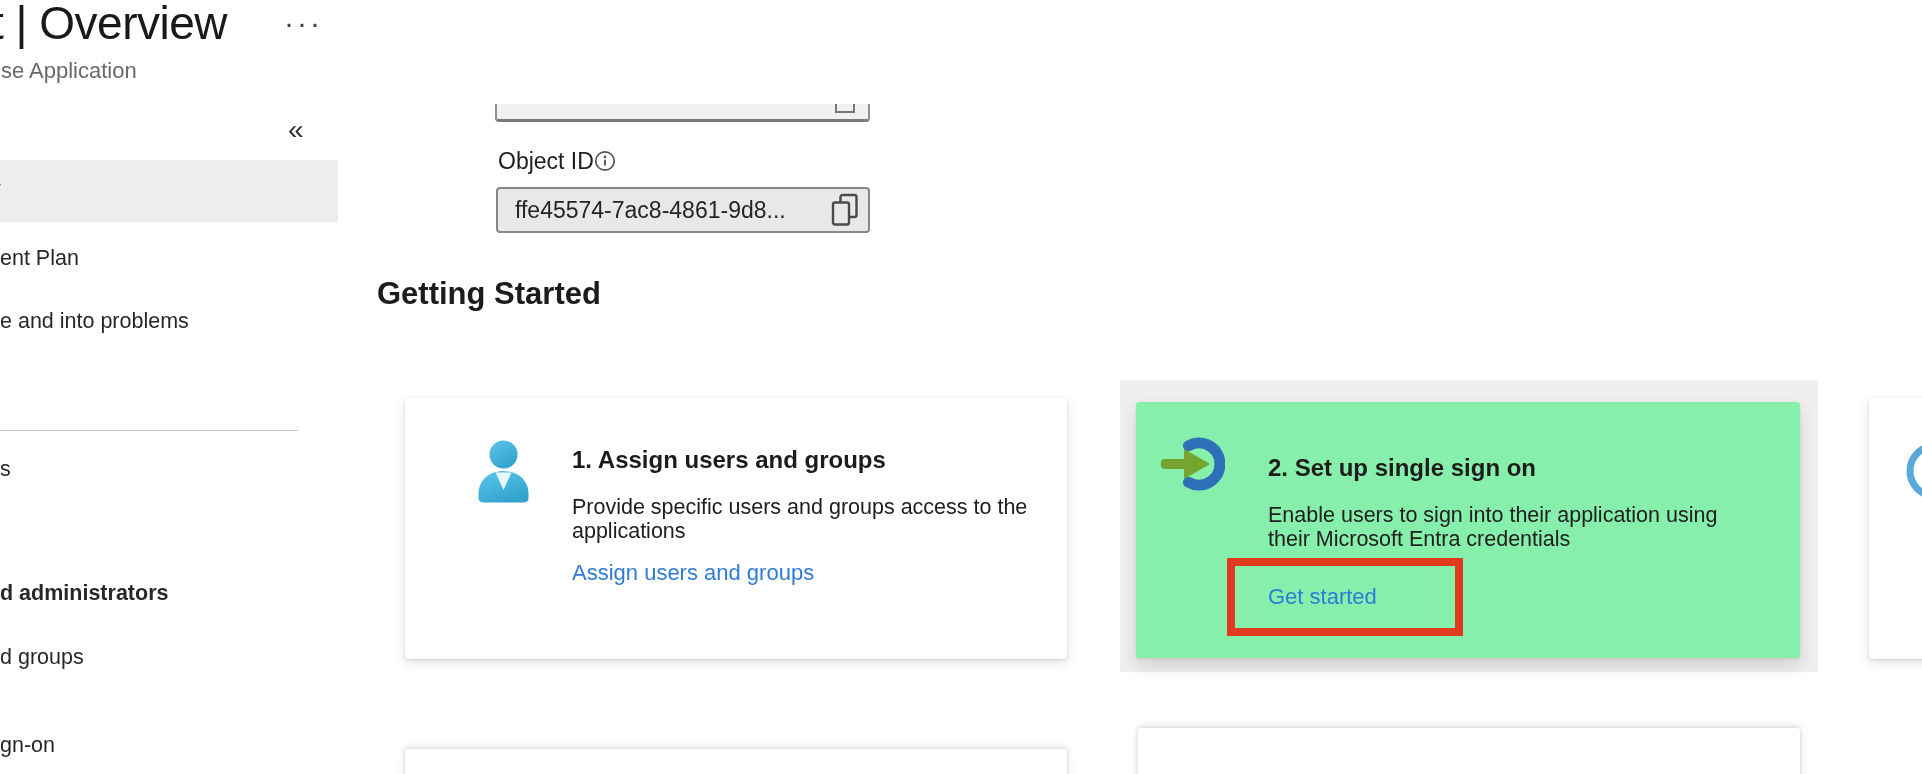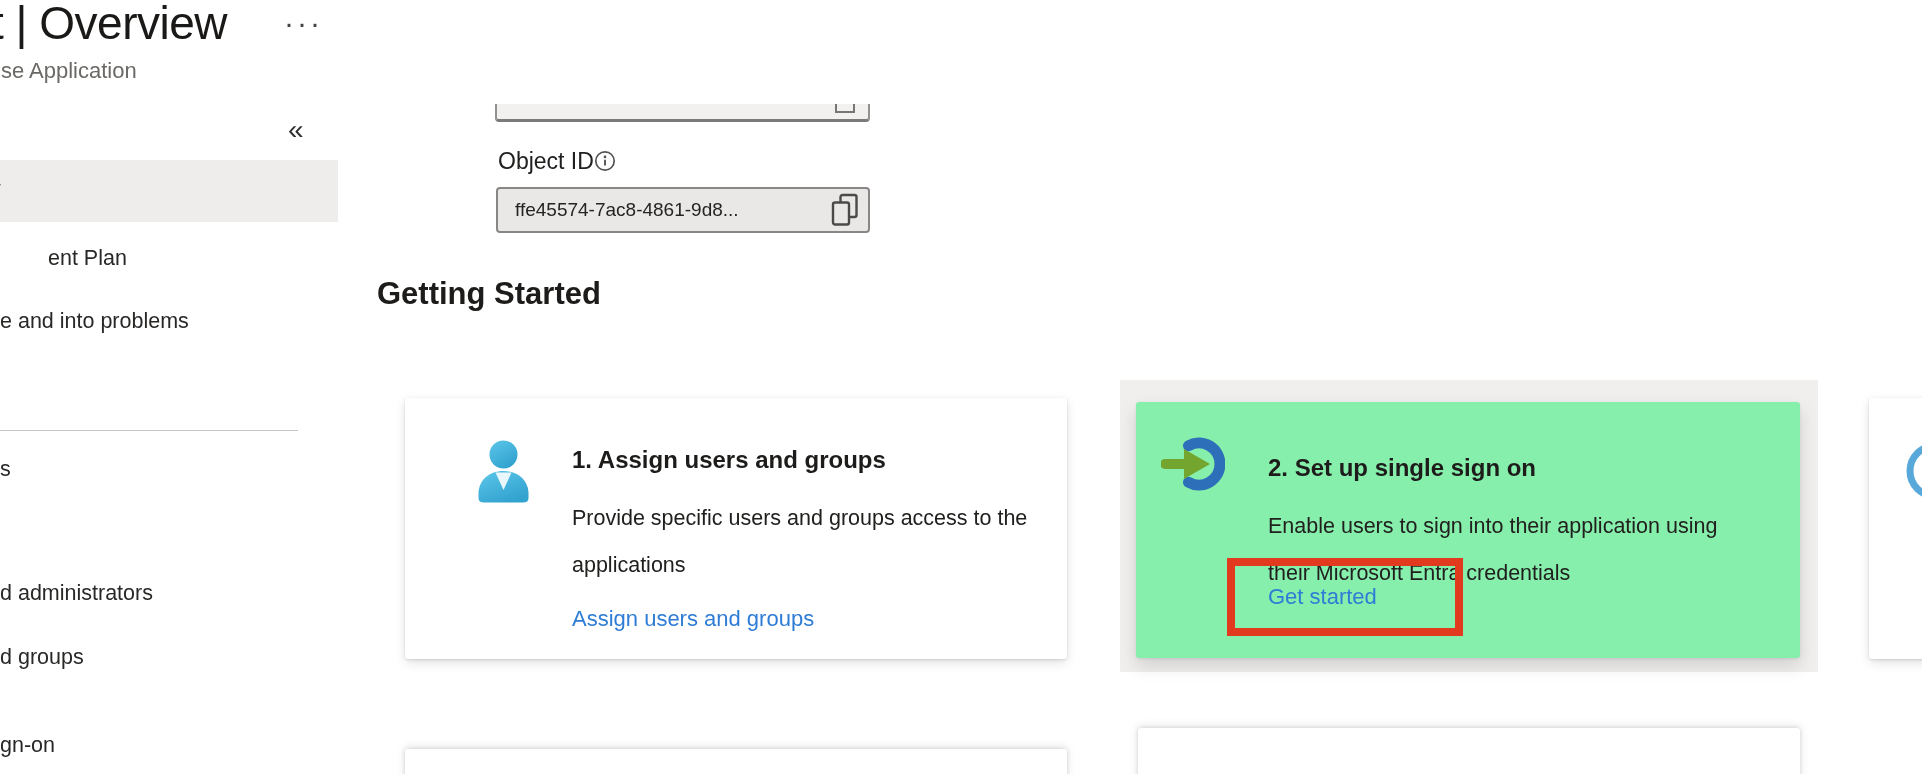--- a/index.html
+++ b/index.html
@@ -39,24 +39,24 @@
     position:absolute;left:0;top:160px;width:338px;height:62px;
     background:#eeedec;overflow:hidden;
   }
   .nav-selected .frag{
     position:absolute;left:-15px;top:17px;font-size:21.5px;color:#292827;
   }
   .nav-item{
     position:absolute;left:0;
     font-size:21.5px;line-height:27px;color:#292827;white-space:nowrap;cursor:pointer;
   }
-  .nav-item.i0{top:245px;margin-left:48px;}
+  .nav-item.i0{top:245px;}
   .nav-item.i1{top:308px;}
   .nav-item.i2{top:456px;}
-  .nav-item.i3{top:580px;}
+  .nav-item.i3{top:580px;font-weight:bold;}
   .nav-item.i4{top:644px;text-align:right;}
   .nav-item.i5{top:732px;}
   .nav-divider{
     position:absolute;left:0;top:430px;width:298px;height:0;
     border-top:1.5px solid #c6c4c2;
   }
   
   .partial-field{
     position:absolute;left:495px;top:104px;width:375px;height:18px;
     background:#f2f1f0;
@@ -73,37 +73,37 @@
     display:flex;align-items:center;
   }
   .objectid-label{font-size:23px;color:#21201f;}
   .info-icon{display:inline-block;width:22px;height:22px;cursor:pointer;}
   .objectid-field{
     position:absolute;left:496px;top:187px;width:374px;height:46px;
     background:#e9e8e7;border:2px solid #898785;border-radius:4px;
     display:flex;align-items:center;cursor:text;
   }
   .objectid-value{
-    font-size:19px;color:#252422;padding-left:17px;white-space:nowrap;
+    font-size:23px;color:#252422;padding-left:17px;white-space:nowrap;
     flex:1;
   }
   .copy-btn{width:30px;height:34px;margin-right:8px;cursor:pointer;flex:none;}
   
   .section-heading{
     position:absolute;left:377px;top:276px;
     font-size:31px;font-weight:700;color:#1d1c1b;white-space:nowrap;
   }
   .card{
     position:absolute;background:#ffffff;border-radius:3px;
     box-shadow:0 1px 3px rgba(0,0,0,.13), 0 4px 12px rgba(0,0,0,.11);
   }
   .card-1{left:405px;top:398px;width:662px;height:261px;}
   .card-1-inner{display:flex;padding:42px 30px 0 50px;gap:40px;justify-content:flex-end;}
   .card-title{font-size:24px;font-weight:700;color:#1d1c1b;margin:6px 0 21px;white-space:nowrap;}
-  .card-desc{font-size:21.5px;line-height:47px;color:#21201e;width:465px;}
+  .card-desc{font-size:21.5px;line-height:24px;color:#21201e;width:465px;}
   .card-link{
     display:inline-block;margin-top:17px;font-size:22px;
     color:var(--link-blue);text-decoration:none;cursor:pointer;white-space:nowrap;
   }
   .card2-backdrop{
     position:absolute;left:1120px;top:380px;width:698px;height:292px;
     background:#f0efee;
   }
   .card-2{
     left:1136px;top:402px;width:664px;height:256px;background:#86efac;

